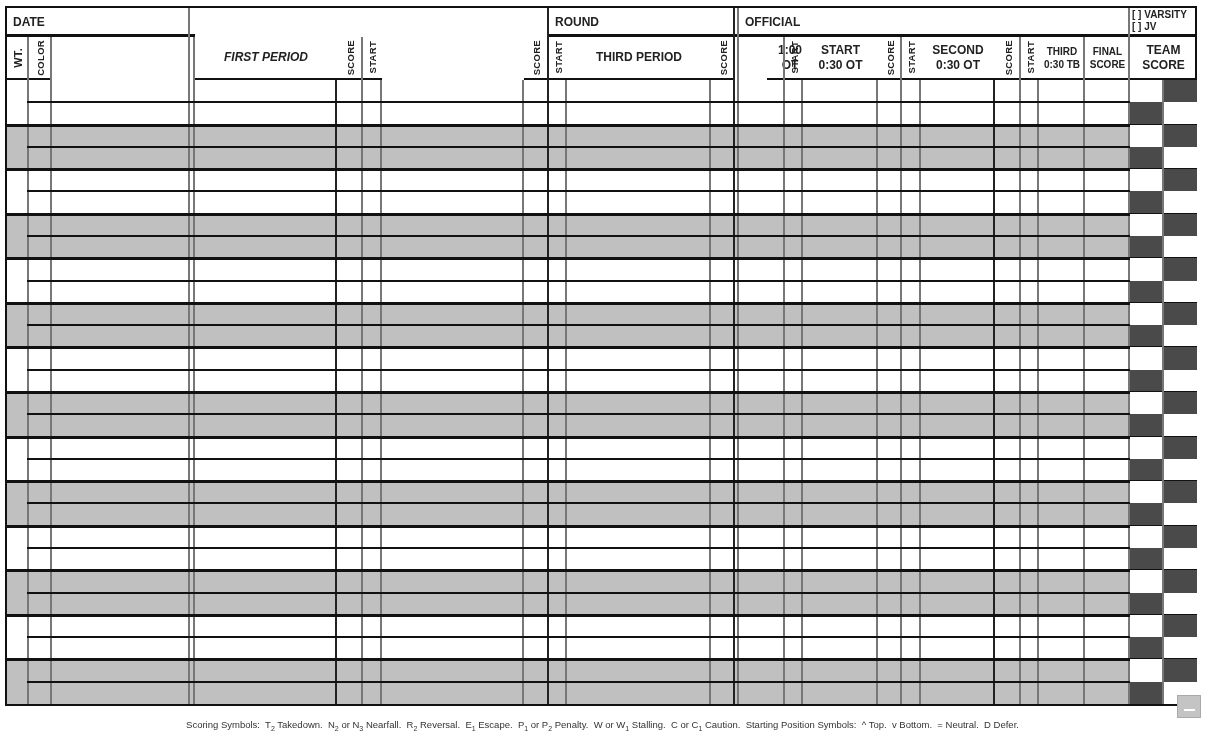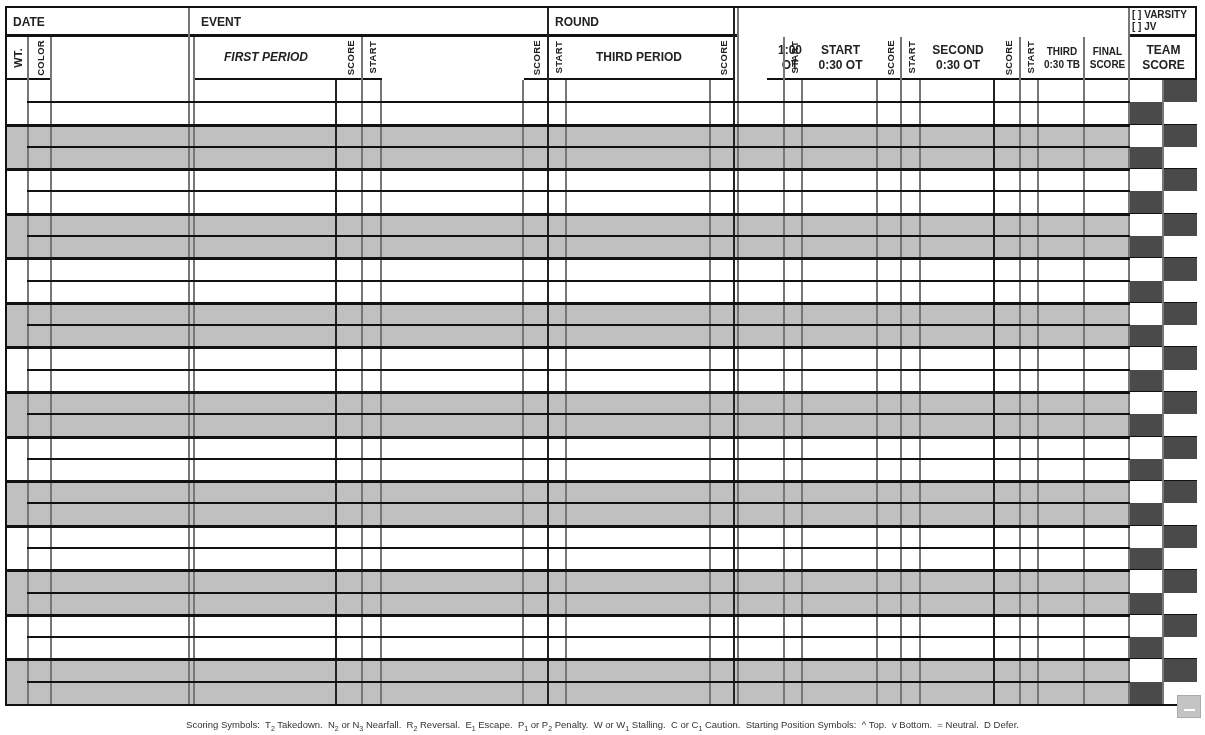--- a/index.html
+++ b/index.html
@@ -41,22 +41,22 @@
       <div class="row-band band-gray" style="top: 384px; height: 44.5714px;"></div>
       <div class="row-band" style="top: 428.571px; height: 44.5714px;"></div>
       <div class="row-band band-gray" style="top: 473.143px; height: 44.5714px;"></div>
       <div class="row-band" style="top: 517.714px; height: 44.5714px;"></div>
       <div class="row-band band-gray" style="top: 562.286px; height: 44.5714px;"></div>
       <div class="row-band" style="top: 606.857px; height: 44.5714px;"></div>
       <div class="row-band band-gray" style="top: 651.429px; height: 44.5714px;"></div>
     </div>
 
   <div class="abs hdr1" style="left:0;width:188px;"><span>DATE</span></div>
-  <div class="abs hdr1" style="left:188px;width:354px;"><span>EVENT</span></div>
   <div class="abs hdr1" style="left:542px;width:188px;"><span>ROUND</span></div>
+  <div class="abs hdr1" style="left:732px;width:391px;"><span>OFFICIAL</span></div>
   <div class="abs hdr1" style="left:1123px;width:67px;padding:1px 0 8px 2px;font-size:10px;line-height:12px;">
     <div>[ ] VARSITY</div>
     <div>[ ] JV</div>
   </div>
 
   <div class="abs hdr2" style="left:0;width:22px;">
       <span class="vtext big">WT.</span>
     </div>
   <div class="abs hdr2" style="left:22px;width:23px;">
       <span class="vtext">COLOR</span>

